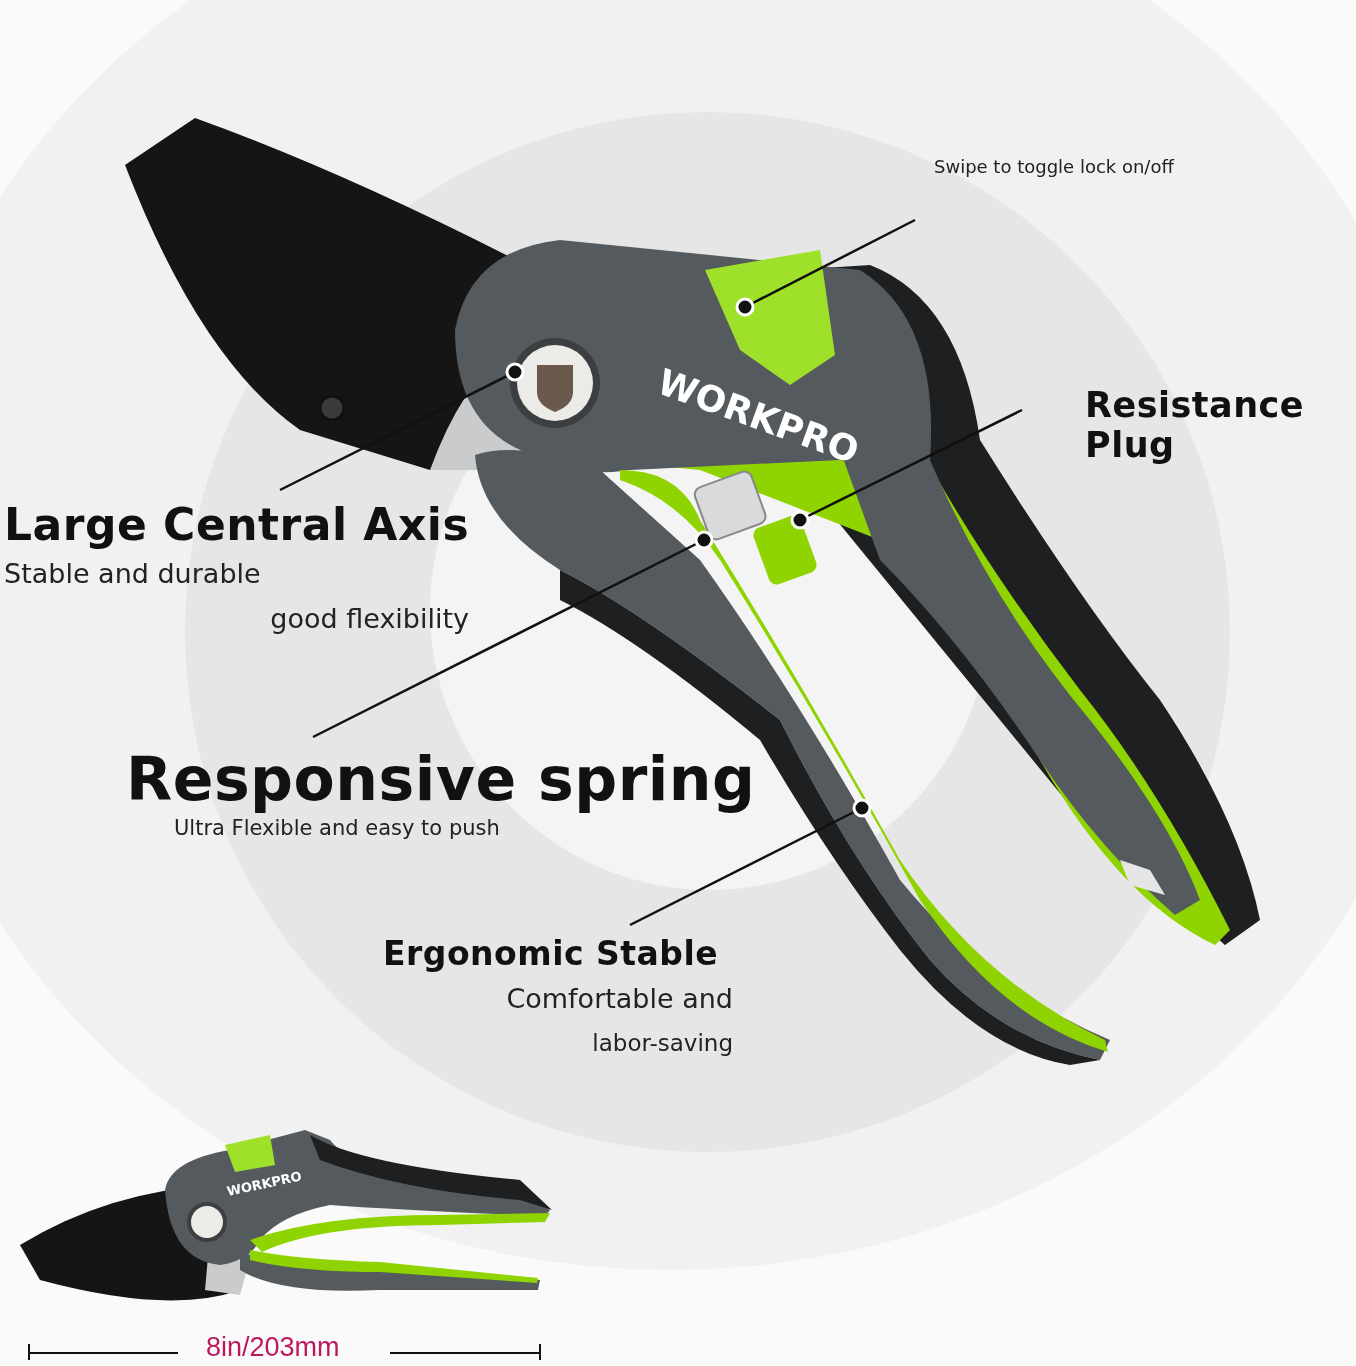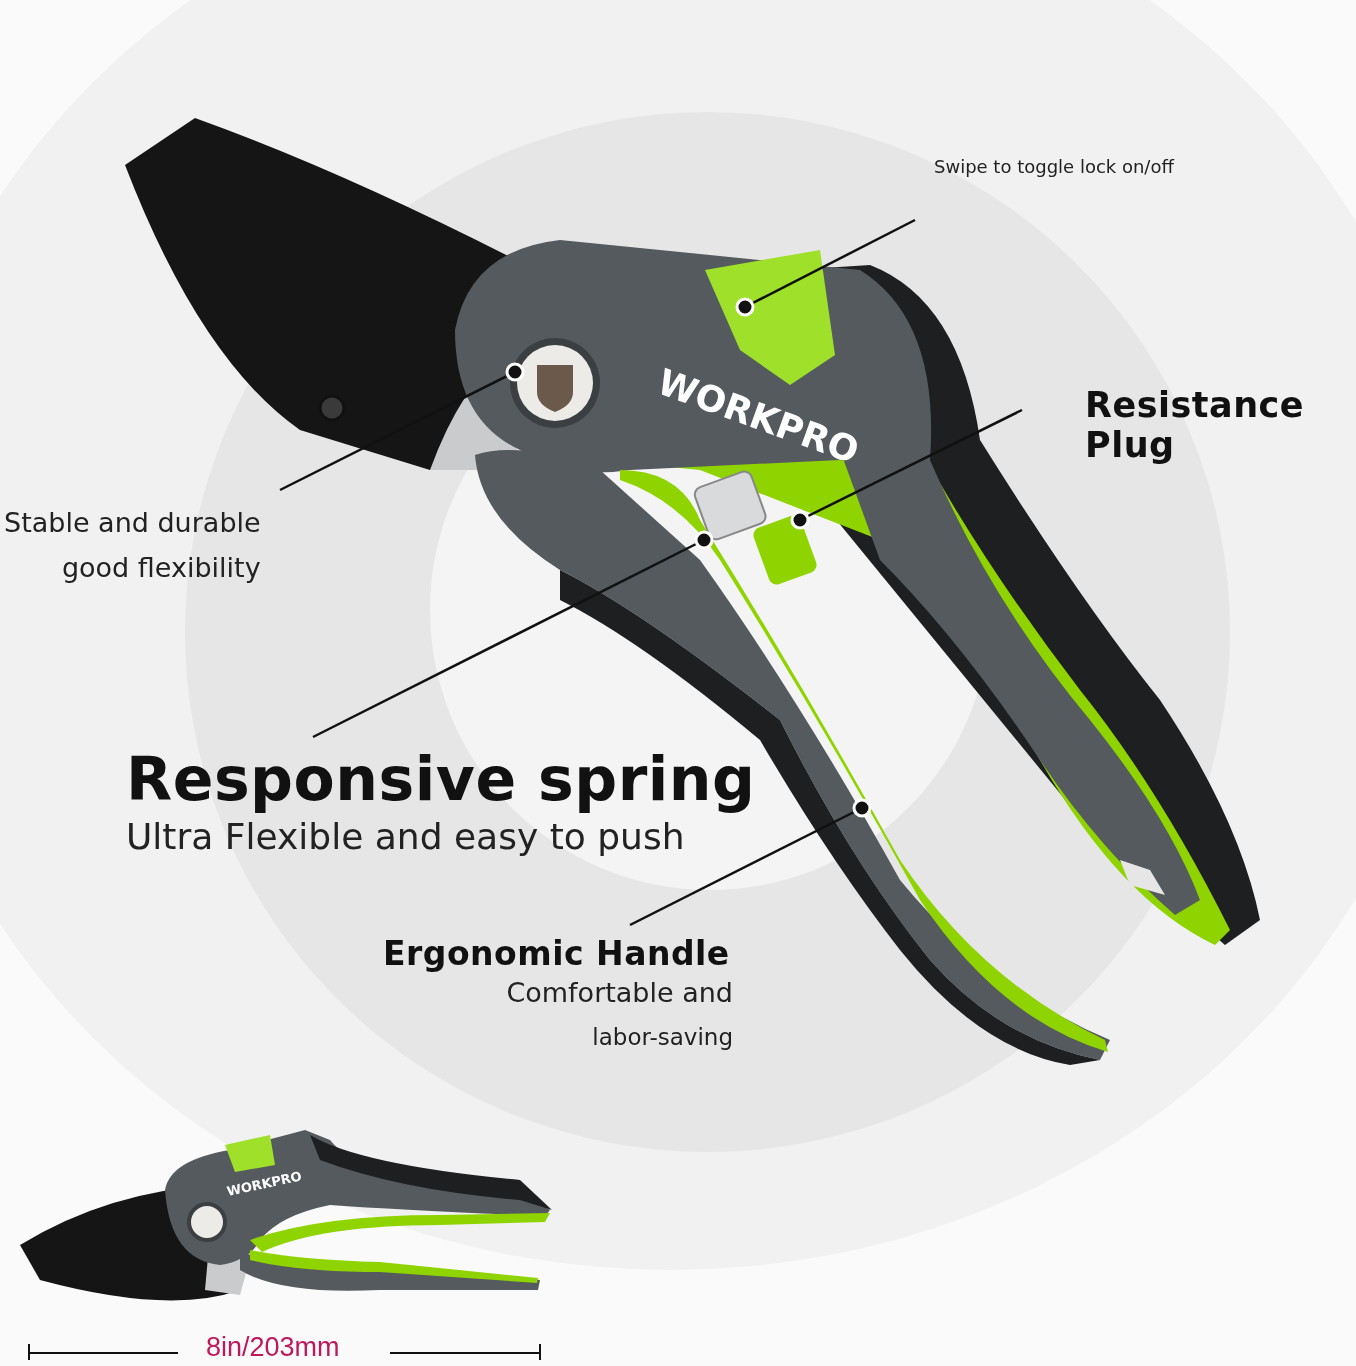--- a/index.html
+++ b/index.html
@@ -88,32 +88,33 @@
 
 <div class="callout" style="left:934px; top:144px;">
   <p style="font-size:18px; margin-top:12px;">Swipe to toggle lock on/off</p>
 </div>
 
 <div class="callout" style="left:1045px; top:385px;margin-left:40px;">
   <h2 style="font-size:35px;">Resistance Plug</h2>
 </div>
 
 <div class="callout" style="left:4px; top:499px;">
+  <h2 style="font-size:44px;">Large Central Axis</h2>
   <p style="font-size:27px; margin-top:8px;">Stable and durable</p>
   <p style="font-size:27px; margin-top:14px;text-align:right;">good flexibility</p>
 </div>
 
 <div class="callout" style="left:126px; top:744px;">
   <h2 style="font-size:60px;">Responsive spring</h2>
-  <p style="font-size:36px; margin-top:2px;">Ultra Flexible and easy to push</p>
+  <p style="font-size:21px; margin-top:2px;margin-left:48px;">Ultra Flexible and easy to push</p>
 </div>
 
 <div class="callout" style="left:383px; top:934px; width:360px; text-align:right;">
-  <h2 style="font-size:33px; text-align:left;">Ergonomic Handle</h2>
-  <p style="font-size:27px; margin-top:4px; padding-right:10px;">Comfortable and</p>
+  <h2 style="font-size:33px; text-align:left;">Ergonomic Stable</h2>
+  <p style="font-size:27px; margin-top:10px; padding-right:10px;">Comfortable and</p>
   <p style="font-size:23px; margin-top:16px; padding-right:10px;">labor-saving</p>
 </div>
 
 <div class="dim">
   <div class="tick" style="left:0;"></div>
   <div class="line" style="left:0; width:150px;"></div>
   <span class="label">8in/203mm</span>
   <div class="line" style="left:362px; width:150px;"></div>
   <div class="tick" style="left:511px;"></div>
 </div>

